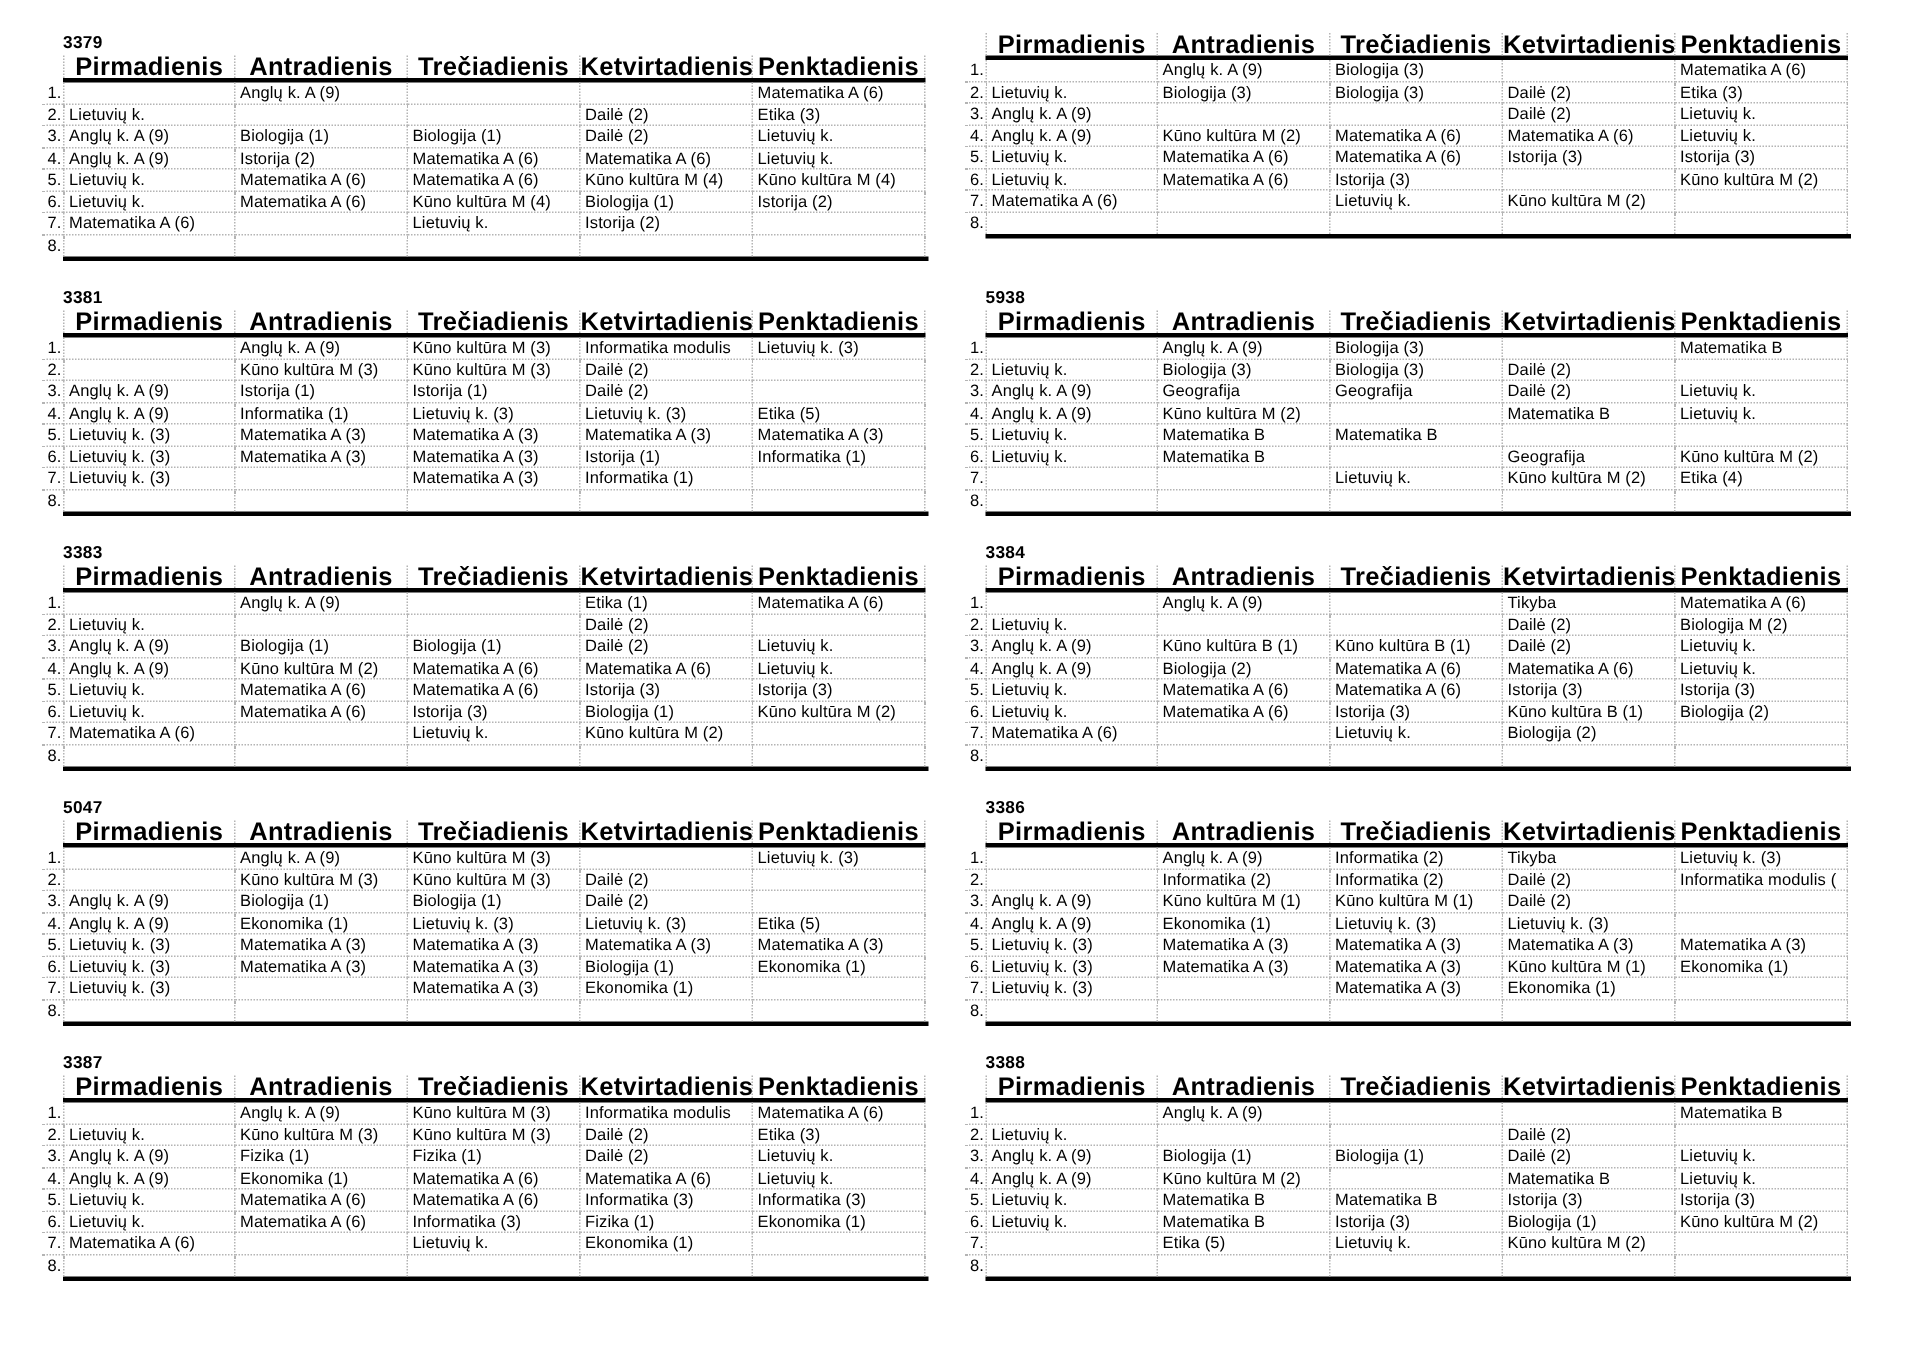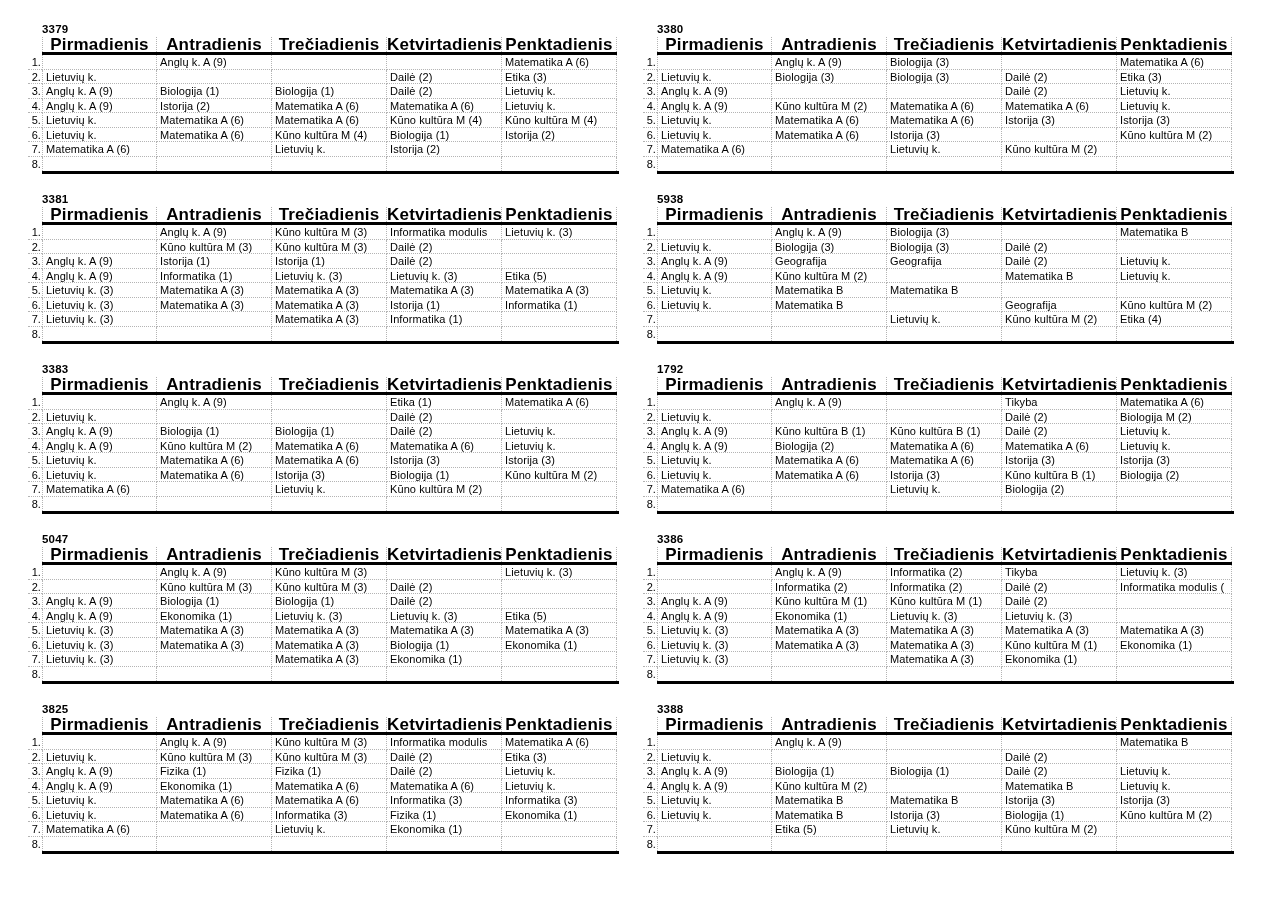--- a/index.html
+++ b/index.html
@@ -165,21 +165,20 @@
           <div class="cell c0"></div>
           <div class="cell"></div>
           <div class="cell"></div>
           <div class="cell"></div>
           <div class="cell"></div>
         </div>
       </div>
       <div class="bottomline"></div>
     </div>
     <div class="block" style="left: 643px; top: 22px;">
-      <div class="title">3380</div>
       <div class="hdr">
         <div class="h c0">Pirmadienis</div>
         <div class="h">Antradienis</div>
         <div class="h">Trečiadienis</div>
         <div class="h">Ketvirtadienis</div>
         <div class="h">Penktadienis</div>
       </div>
       <div class="rows">
         <div class="trow">
           <div class="num">1.</div>
@@ -473,21 +472,21 @@
           <div class="cell c0"></div>
           <div class="cell"></div>
           <div class="cell"></div>
           <div class="cell"></div>
           <div class="cell"></div>
         </div>
       </div>
       <div class="bottomline"></div>
     </div>
     <div class="block" style="left: 643px; top: 362px;">
-      <div class="title">1792</div>
+      <div class="title">3384</div>
       <div class="hdr">
         <div class="h c0">Pirmadienis</div>
         <div class="h">Antradienis</div>
         <div class="h">Trečiadienis</div>
         <div class="h">Ketvirtadienis</div>
         <div class="h">Penktadienis</div>
       </div>
       <div class="rows">
         <div class="trow">
           <div class="num">1.</div>
@@ -704,21 +703,21 @@
           <div class="cell c0"></div>
           <div class="cell"></div>
           <div class="cell"></div>
           <div class="cell"></div>
           <div class="cell"></div>
         </div>
       </div>
       <div class="bottomline"></div>
     </div>
     <div class="block" style="left: 28px; top: 702px;">
-      <div class="title">3825</div>
+      <div class="title">3387</div>
       <div class="hdr">
         <div class="h c0">Pirmadienis</div>
         <div class="h">Antradienis</div>
         <div class="h">Trečiadienis</div>
         <div class="h">Ketvirtadienis</div>
         <div class="h">Penktadienis</div>
       </div>
       <div class="rows">
         <div class="trow">
           <div class="num">1.</div>

